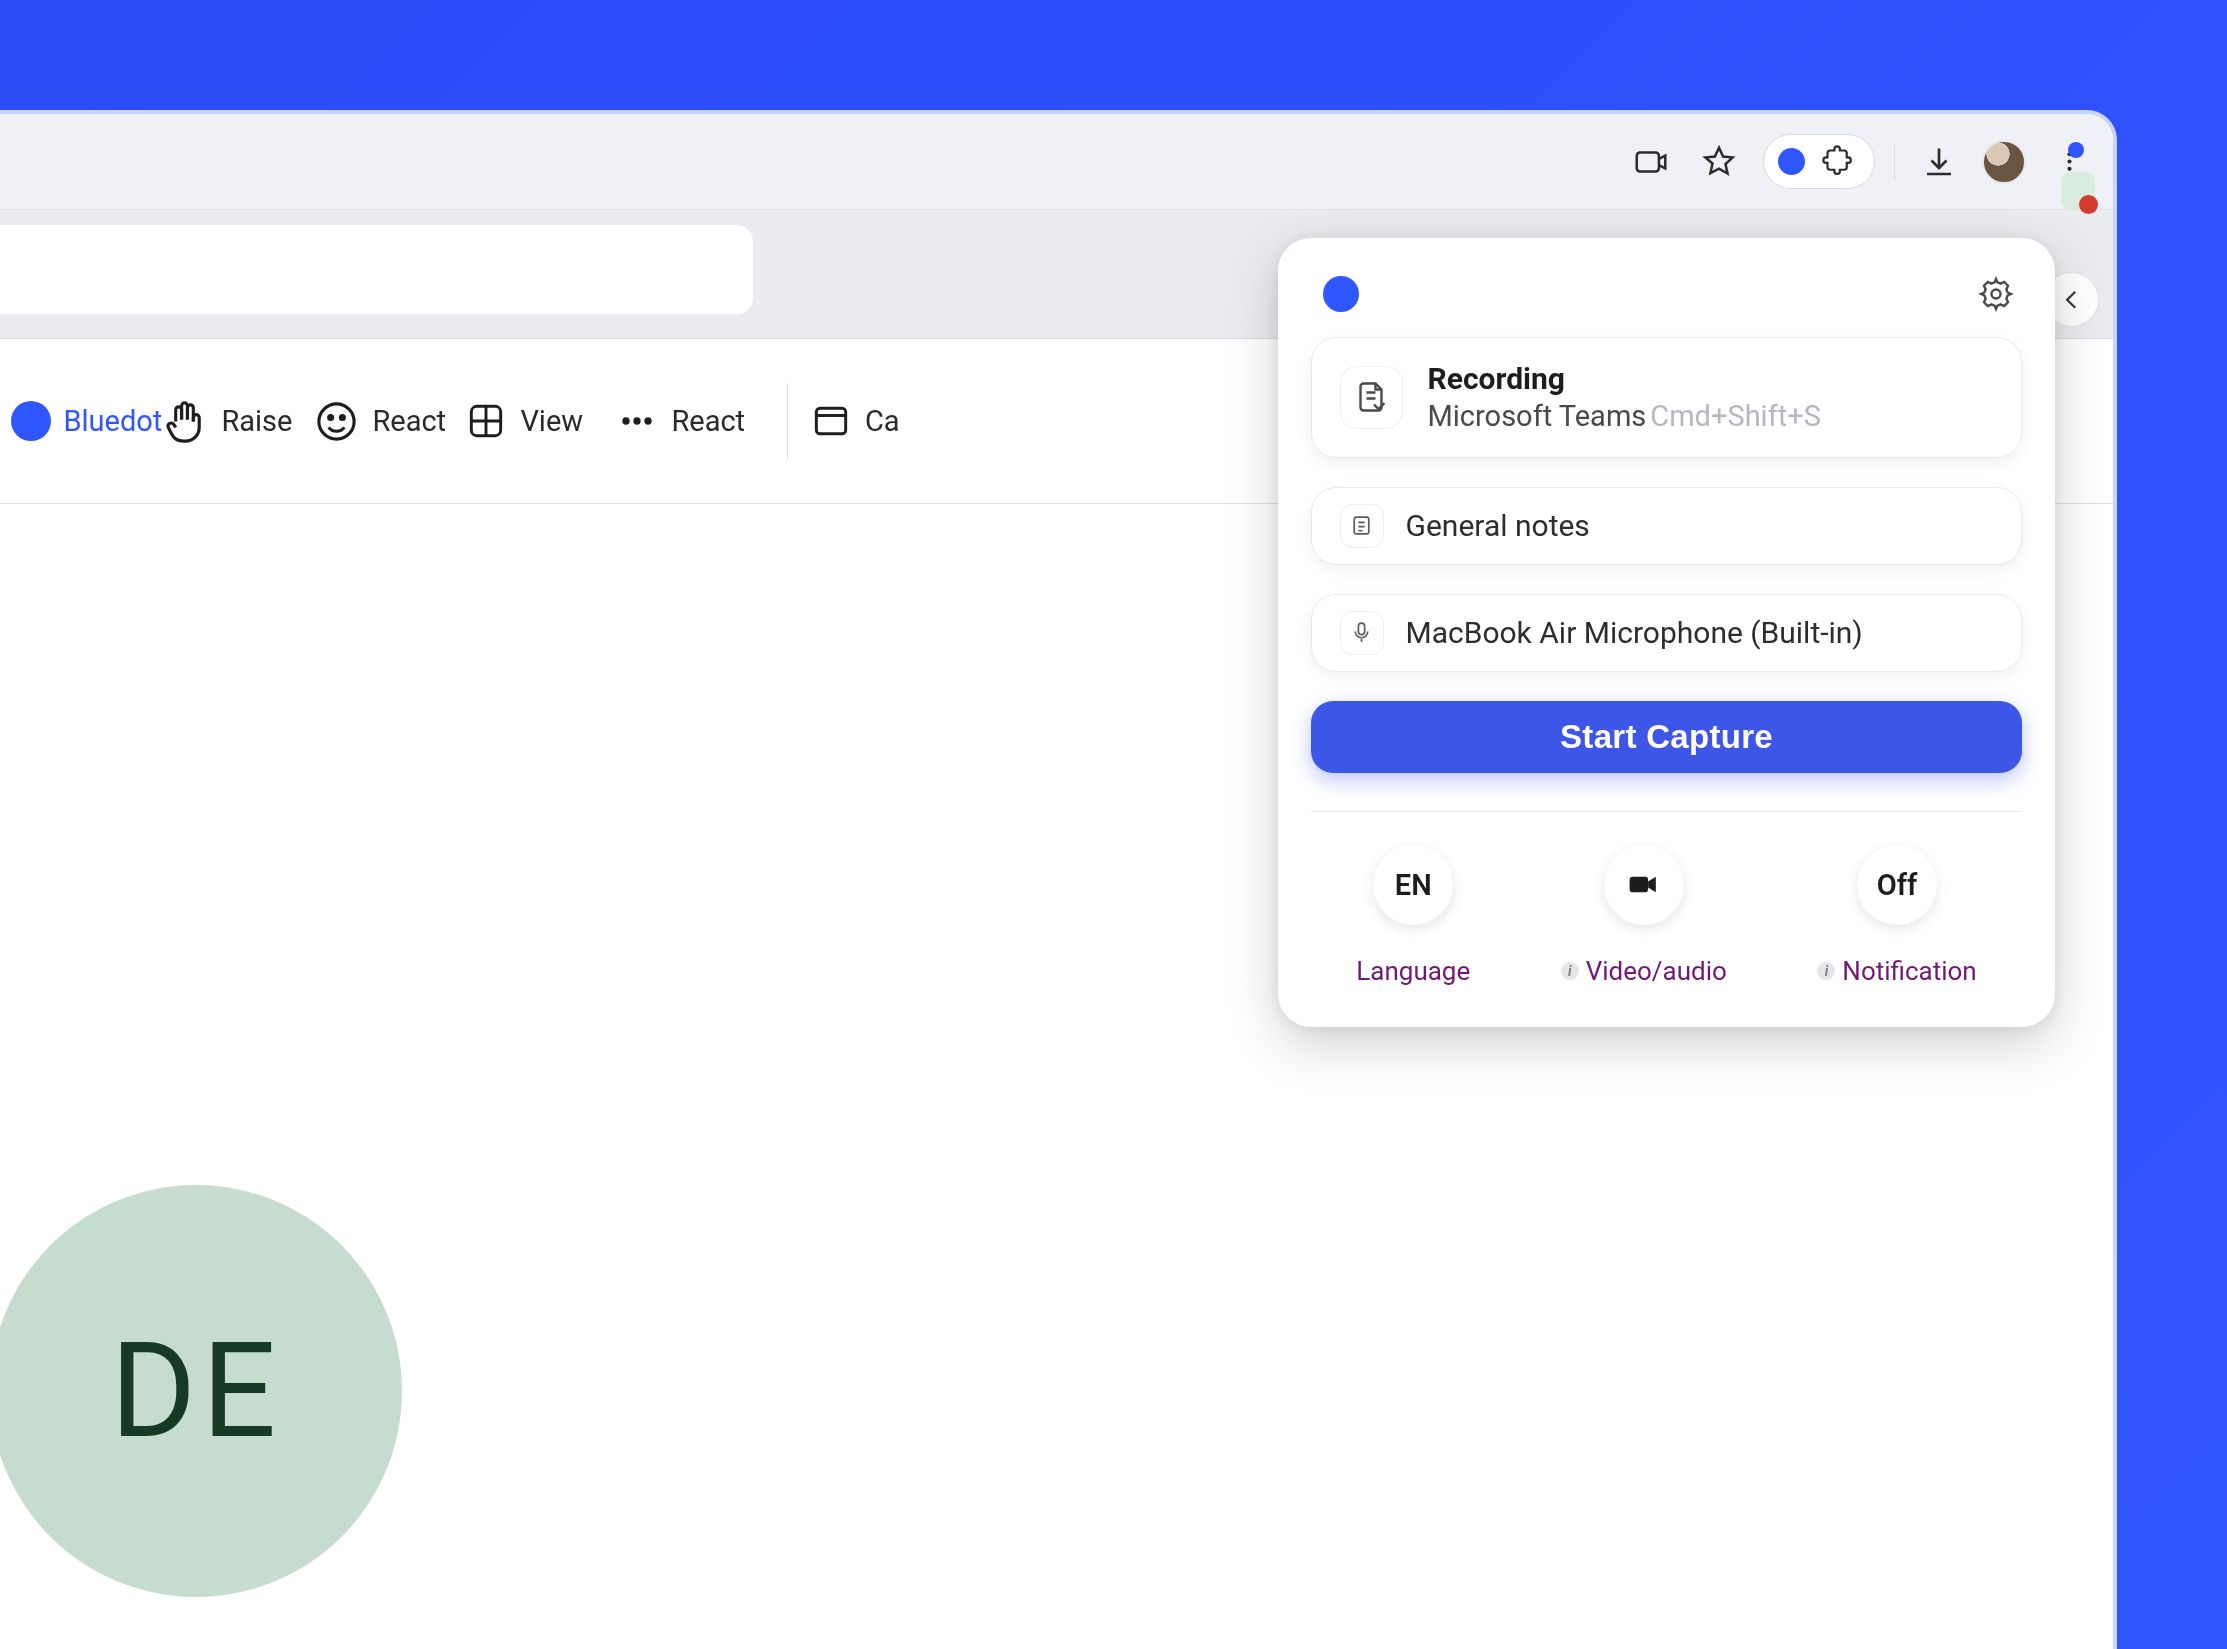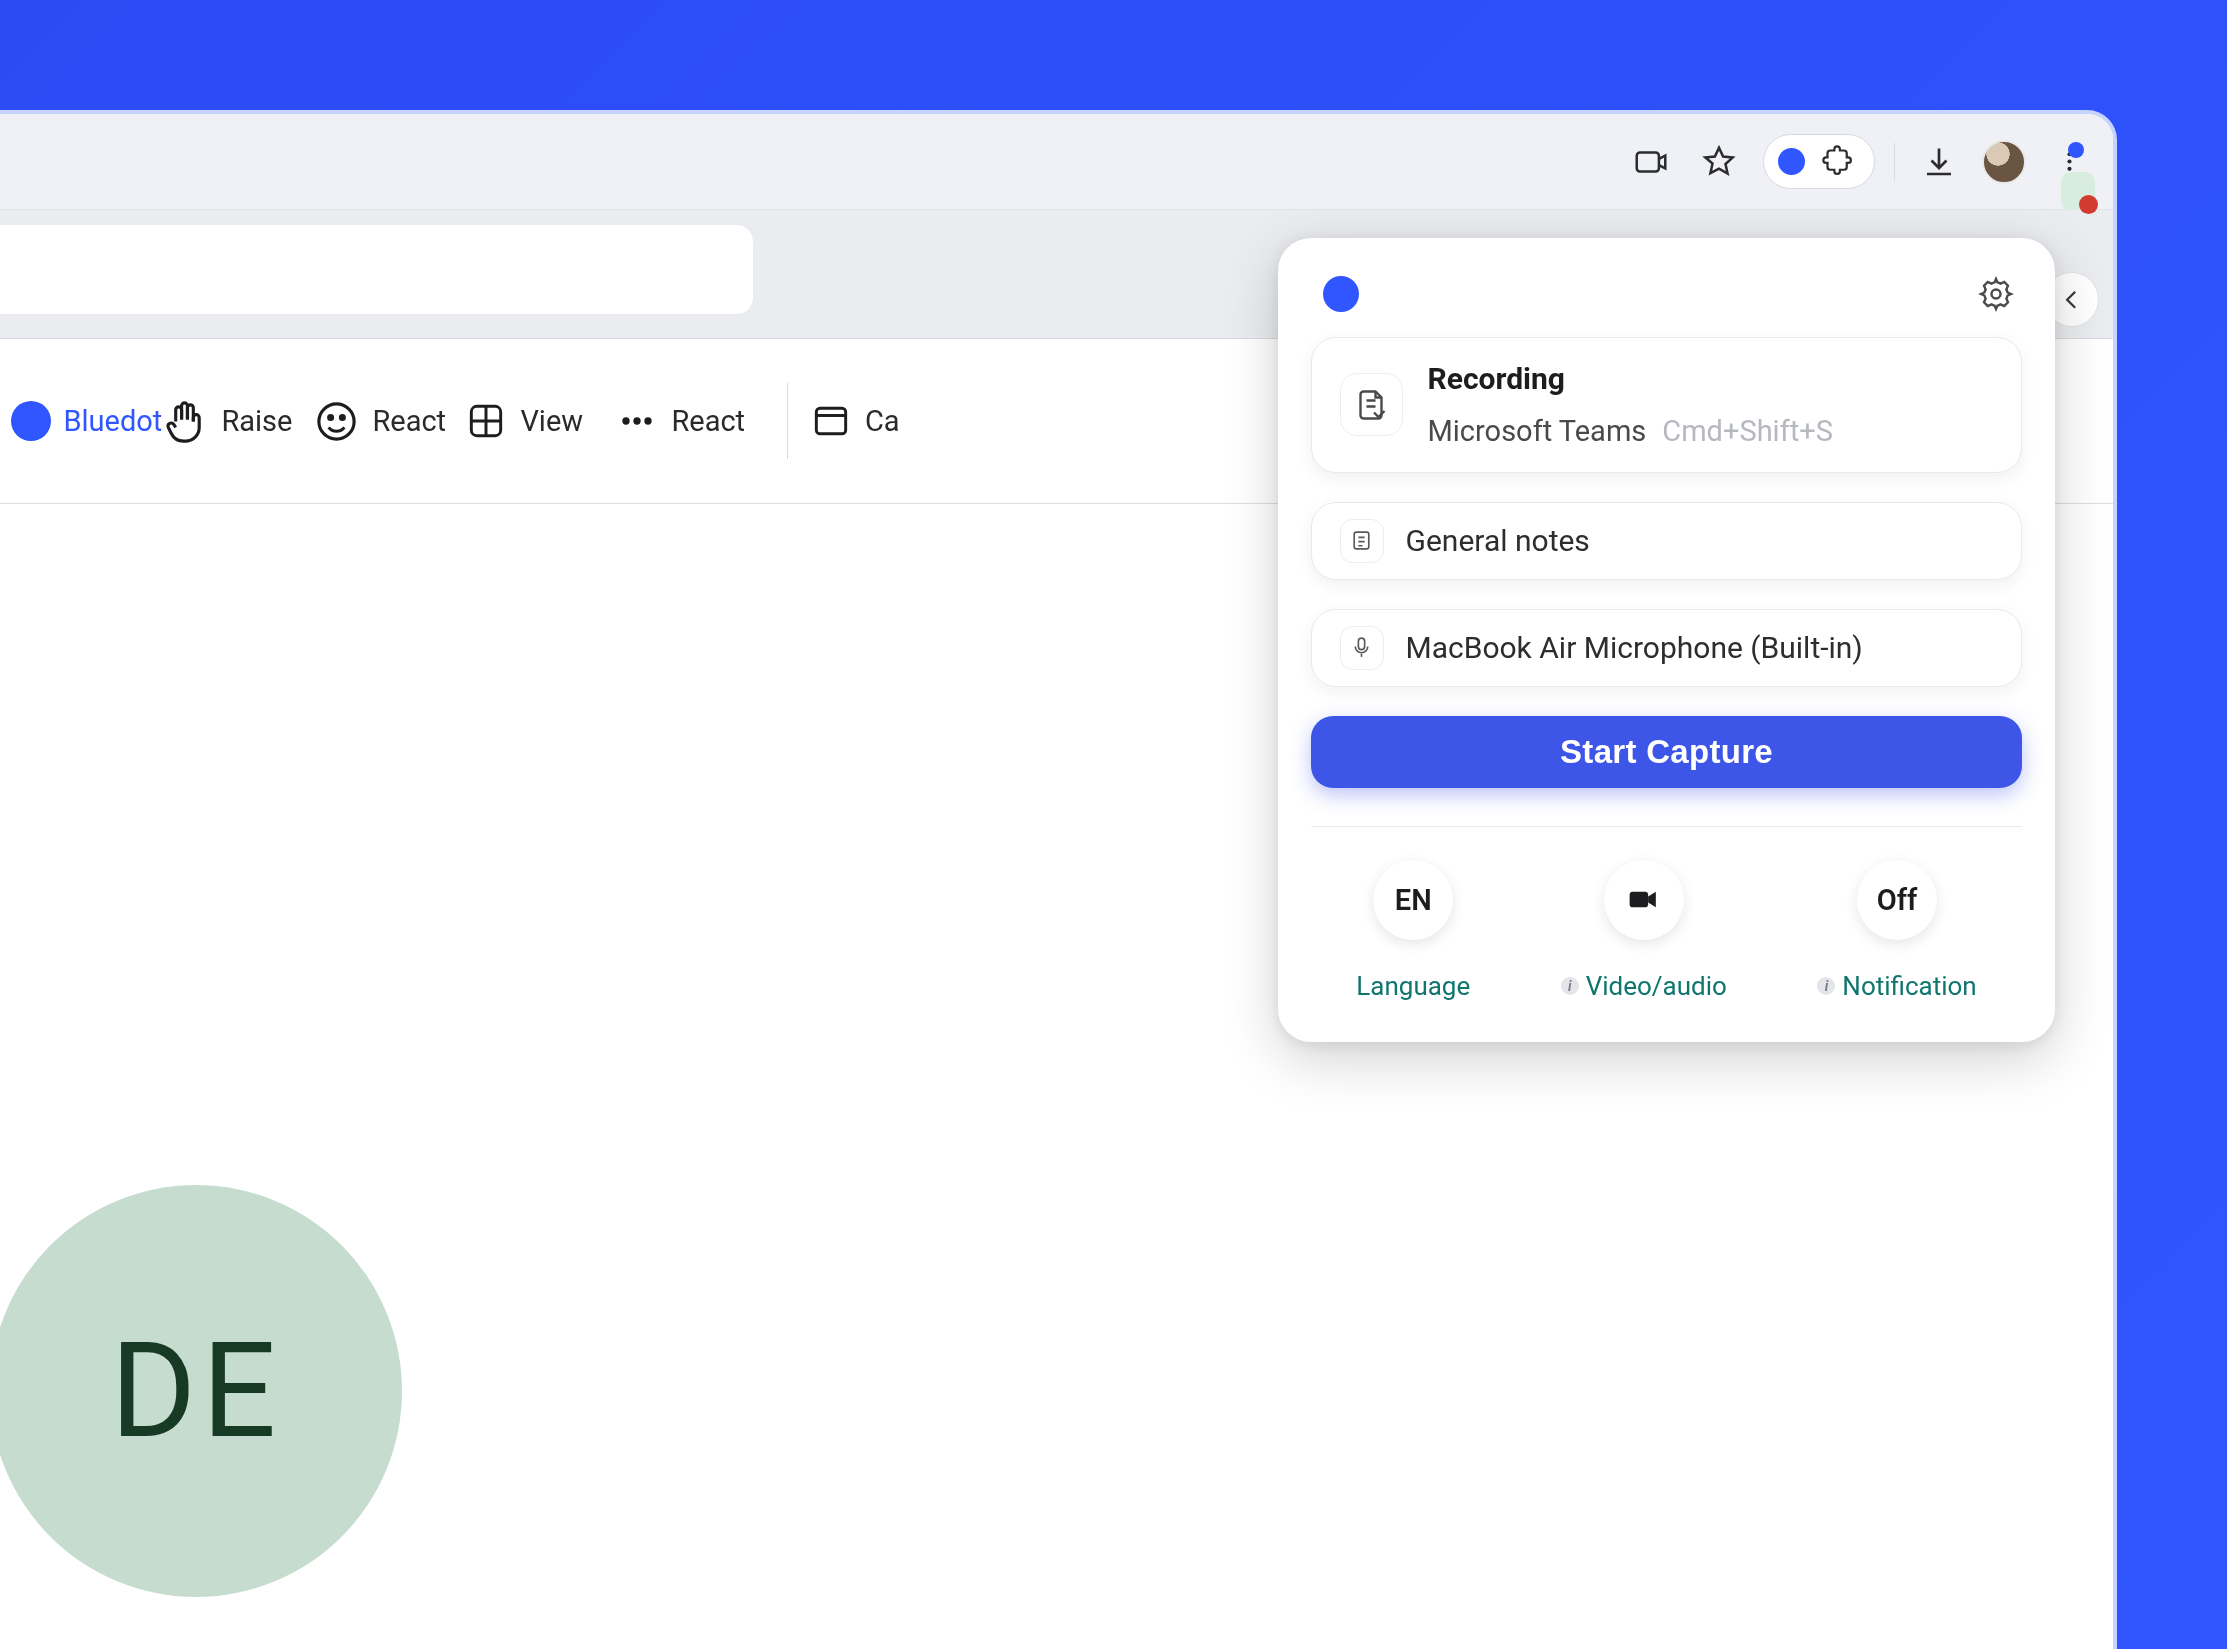--- a/index.html
+++ b/index.html
@@ -212,21 +212,21 @@
     width: 63px; height: 63px;
     border-radius: 16.5px;
     border: 0.7px solid #eceef3;
     display:flex;align-items:center;justify-content:center;
     flex-shrink:0;
   }
   .icon-chip.small {
     width: 44px; height: 44px; border-radius:12.4px;
   }
   .rec-title { font-size: 30px; font-weight: 700; color:#1d1d1f; }
-  .rec-sub { font-size: 29px; color:#4a4a4a; margin-top:18px; display:flex; gap:16px; align-items:baseline;}
+  .rec-sub { font-size: 29px; color:#4a4a4a; margin-top:3px; display:flex; gap:4px; align-items:baseline;}
   .rec-shortcut { color:#b6b8bf; }
   .card-text { font-size: 30px; color:#2d2d2d; }
 
   .start-btn {
     width:100%;
     background:#3e56e8;
     color:#ffffff;
     border:none;
     border-radius: 22px;
     height: 72px;
@@ -244,21 +244,21 @@
   }
   .foot-item { display:flex; flex-direction:column; align-items:center; gap:31px; }
   .foot-chip {
     width: 80px; height: 80px; border-radius:50%;
     background:#fff;
     box-shadow: 0 4.1px 13.7px rgba(0,0,0,0.10);
     display:flex; align-items:center; justify-content:center;
     font-size: 29px; font-weight:600; color:#1d1d1f;
   }
   .foot-label-row { display:flex; align-items:center; gap:6.9px; }
-  .foot-label { font-size: 26px; color:#0f766e; }
+  .foot-label { font-size: 26px; color:#701a75; }
   .info-dot { width:18px;height:18px;border-radius:50%;background:#e3e5ea;display:flex;align-items:center;justify-content:center;font-size:13.7px;color:#7b7d84;font-style:italic;font-weight:700;}
 
   svg { display:block; }
 </style>
 </head>
 <body>
 
 <div class="stage">
   <div class="browser-window">
 

